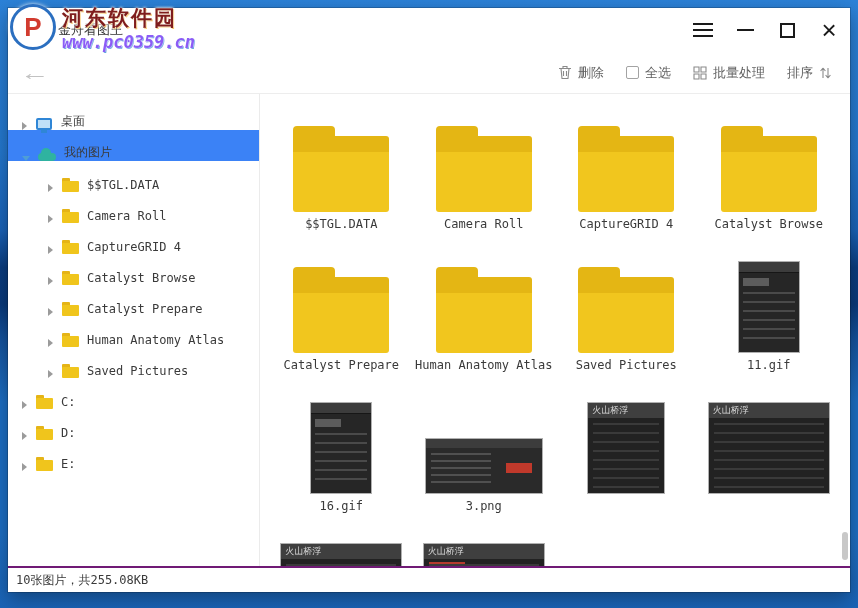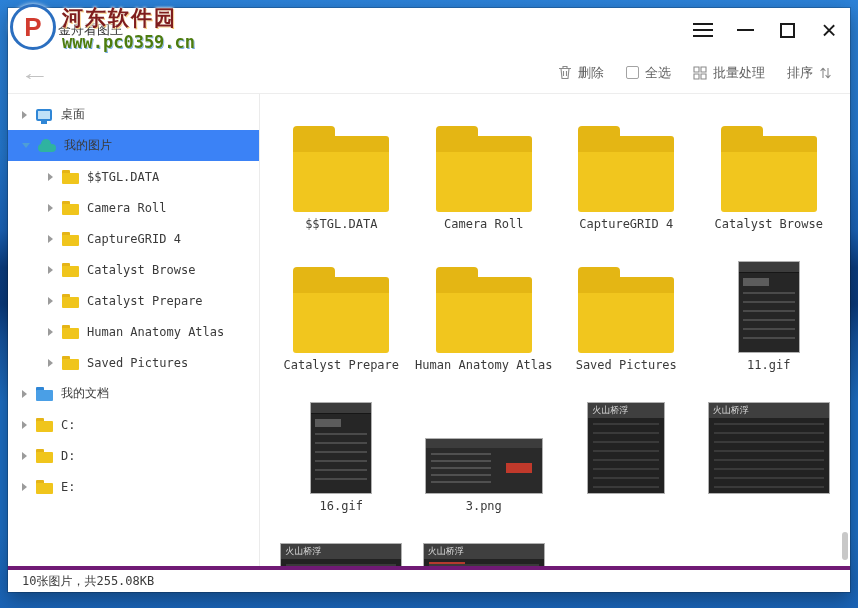--- a/index.html
+++ b/index.html
@@ -41,21 +41,21 @@
   .tools { margin-left:auto; display:flex; align-items:center; gap:22px; padding-right:18px; }
   .tool { display:flex; align-items:center; gap:6px; font-size:13px; color:#5f5f5f; cursor:pointer; }
   .tool svg { display:block; }
   .cbox { width:13px; height:13px; border:1px solid #a3a3a3; border-radius:2px; background:#fff; }
 
   
   .content { flex:1 1 auto; display:flex; overflow:hidden; }
 
   
   .sidebar { width:252px; flex:0 0 auto; border-right:1px solid #ebebeb; padding-top:5px; overflow:hidden; }
-  .srow { height:31px; display:flex; align-items:center; padding-left:14px; gap:7px; cursor:pointer; }
+  .srow { height:31px; display:flex; align-items:flex-end; padding-left:14px; gap:7px; cursor:pointer; }
   .srow.lvl1 { padding-left:40px; }
   .srow.sel { background:#3b82f6; }
   .tri { width:0; height:0; flex:0 0 auto; }
   .tri.right { border-top:4px solid transparent; border-bottom:4px solid transparent; border-left:5px solid #9b9b9b; }
   .tri.down  { border-left:4px solid transparent; border-right:4px solid transparent; border-top:5px solid #4e9ed6; }
   .sic { width:20px; display:flex; justify-content:center; flex:0 0 auto; }
   .slabel { font-size:12px; color:#3a3a3a; white-space:nowrap; }
 
   .ic-desktop { width:16px; height:12px; border:2px solid #2f86d6; border-radius:2px; background:#bfe0f7; position:relative; }
   .ic-desktop::after { content:""; position:absolute; left:3px; bottom:-5px; width:6px; height:3px; background:#2f86d6; }
@@ -95,32 +95,32 @@
   .thumb-partial.narrow { width:78px; }
   .tp-head { height:15px; background:#3f3f3f; color:#d9d9d9; font-size:9px; line-height:15px; padding-left:4px; white-space:nowrap; overflow:hidden; }
   .tp-body { position:absolute; top:20px; left:5px; right:5px; bottom:5px;
      background:repeating-linear-gradient(180deg,#3a3a3a 0 2px, transparent 2px 9px); }
   .tp-red { position:absolute; top:18px; left:5px; width:36px; height:9px; background:#b53a2e; }
 
   .scrollbar { position:absolute; top:4px; bottom:4px; right:2px; width:8px; }
   .scroll-thumb { position:absolute; bottom:2px; right:0; width:6px; height:28px; border-radius:3px; background:#c8c8c8; }
 
   
-  .statusbar { height:26px; flex:0 0 auto; border-top:4px solid #701a75; display:flex; align-items:center; padding-left:14px; }
+  .statusbar { height:26px; flex:0 0 auto; border-top:2px solid #701a75; display:flex; align-items:center; padding-left:8px; }
   .statusbar span { font-size:12px; color:#3a3a3a; }
 
   
   .watermark { position:absolute; top:4px; left:10px; display:flex; align-items:flex-start; gap:6px; z-index:50; pointer-events:none; }
   .wm-logo { width:46px; height:46px; border-radius:50%; background:#fff; border:3px solid #2b6fc0;
      display:flex; align-items:center; justify-content:center; font-size:26px; font-weight:bold; color:#d23b2f;
      box-shadow:0 0 4px rgba(255,255,255,.9); }
   .wm-l1 { font-size:21px; font-weight:bold; color:#7f1d1d; letter-spacing:2px;
      text-shadow:0 0 3px #fff, 0 0 3px #fff, 1px 1px 0 #f6b73c; }
-  .wm-l2 { font-size:17px; font-weight:bold; color:#4d7c0f;
-     text-shadow:0 0 3px #fff, 0 0 3px #fff, 1px 1px 0 #2b7fd6; }
+  .wm-l2 { font-size:17px; font-weight:bold; color:#8b5cf6;
+     text-shadow:0 0 3px #fff, 0 0 3px #fff, 1px 1px 0 #2b7fd6;font-style:italic; }
 </style>
 </head>
 <body>
 
 <div class="window">
 
   <div class="titlebar">
     <div class="app-icon"></div>
     <div class="win-title">金舟看图王</div>
     <div class="winctl">
@@ -229,27 +229,20 @@
       <div class="srow lvl1">
         <span class="tri right"></span>
         <span class="sic">
             <span class="ic-folder"></span>
           </span>
         <span class="slabel mono">Saved Pictures</span>
       </div>
       <div class="srow">
         <span class="tri right"></span>
         <span class="sic">
-            <span class="ic-folder blue"></span>
-          </span>
-        <span class="slabel">我的文档</span>
-      </div>
-      <div class="srow">
-        <span class="tri right"></span>
-        <span class="sic">
             <span class="ic-folder"></span>
           </span>
         <span class="slabel mono">C:</span>
       </div>
       <div class="srow">
         <span class="tri right"></span>
         <span class="sic">
             <span class="ic-folder"></span>
           </span>
         <span class="slabel mono">D:</span>

